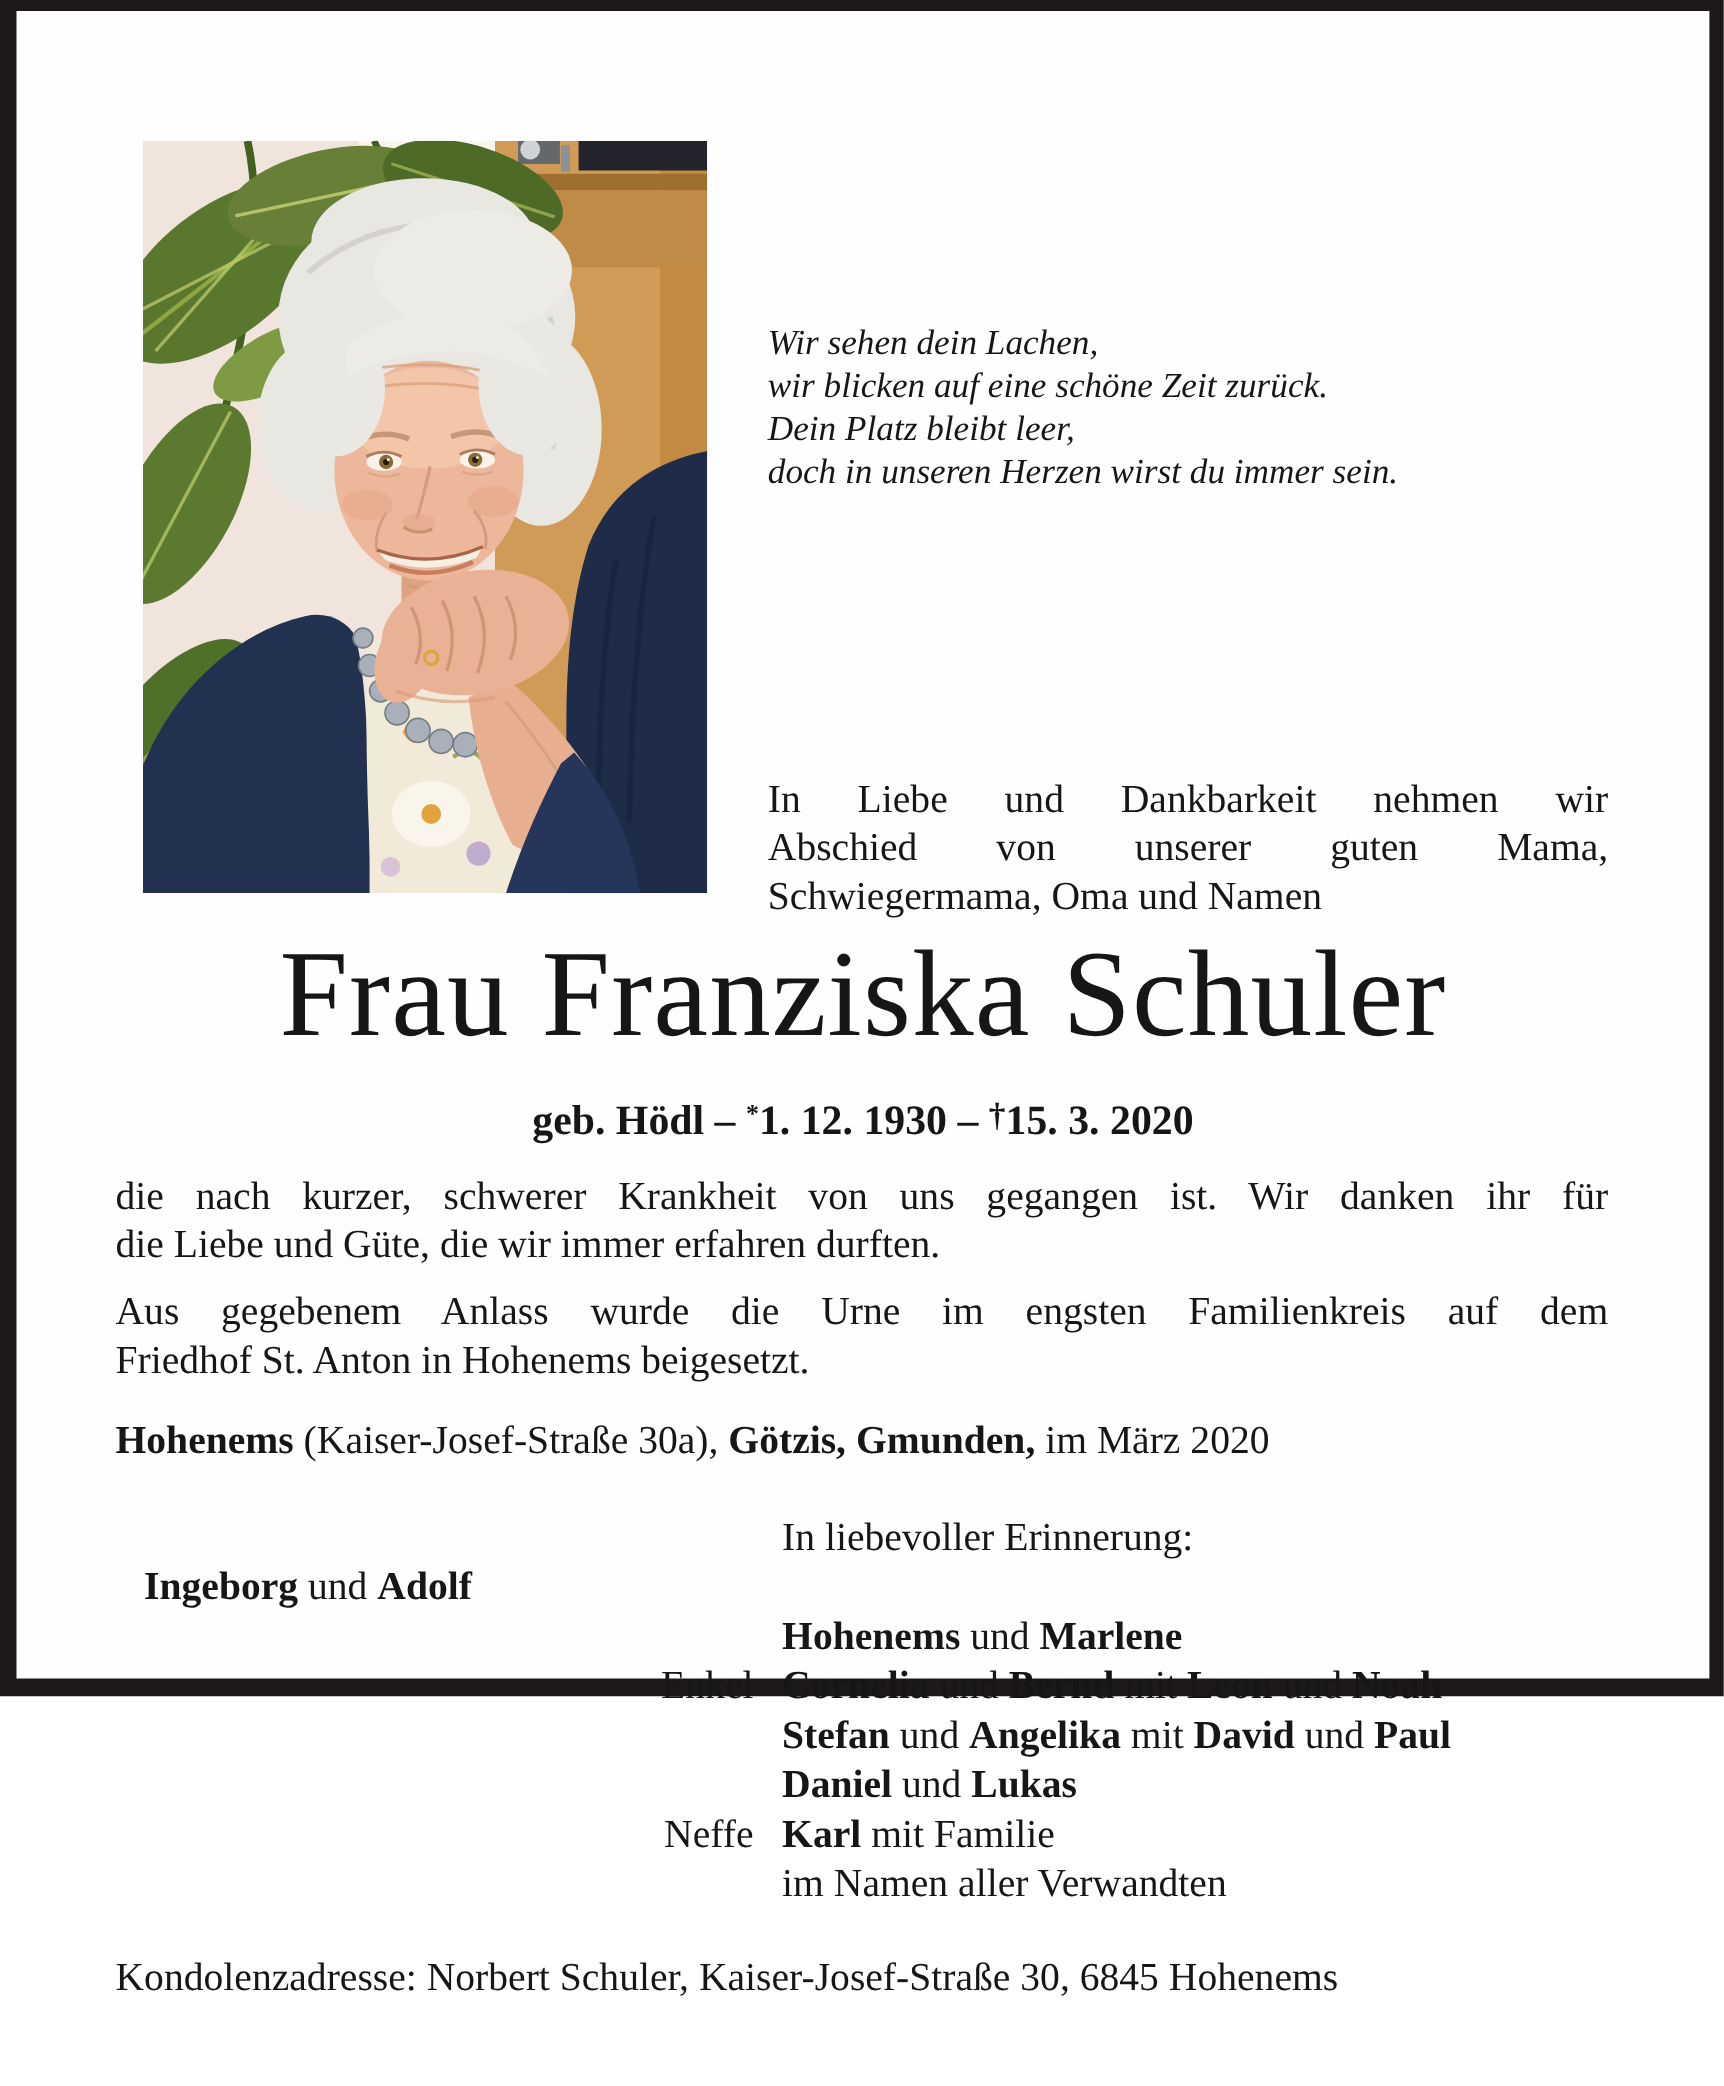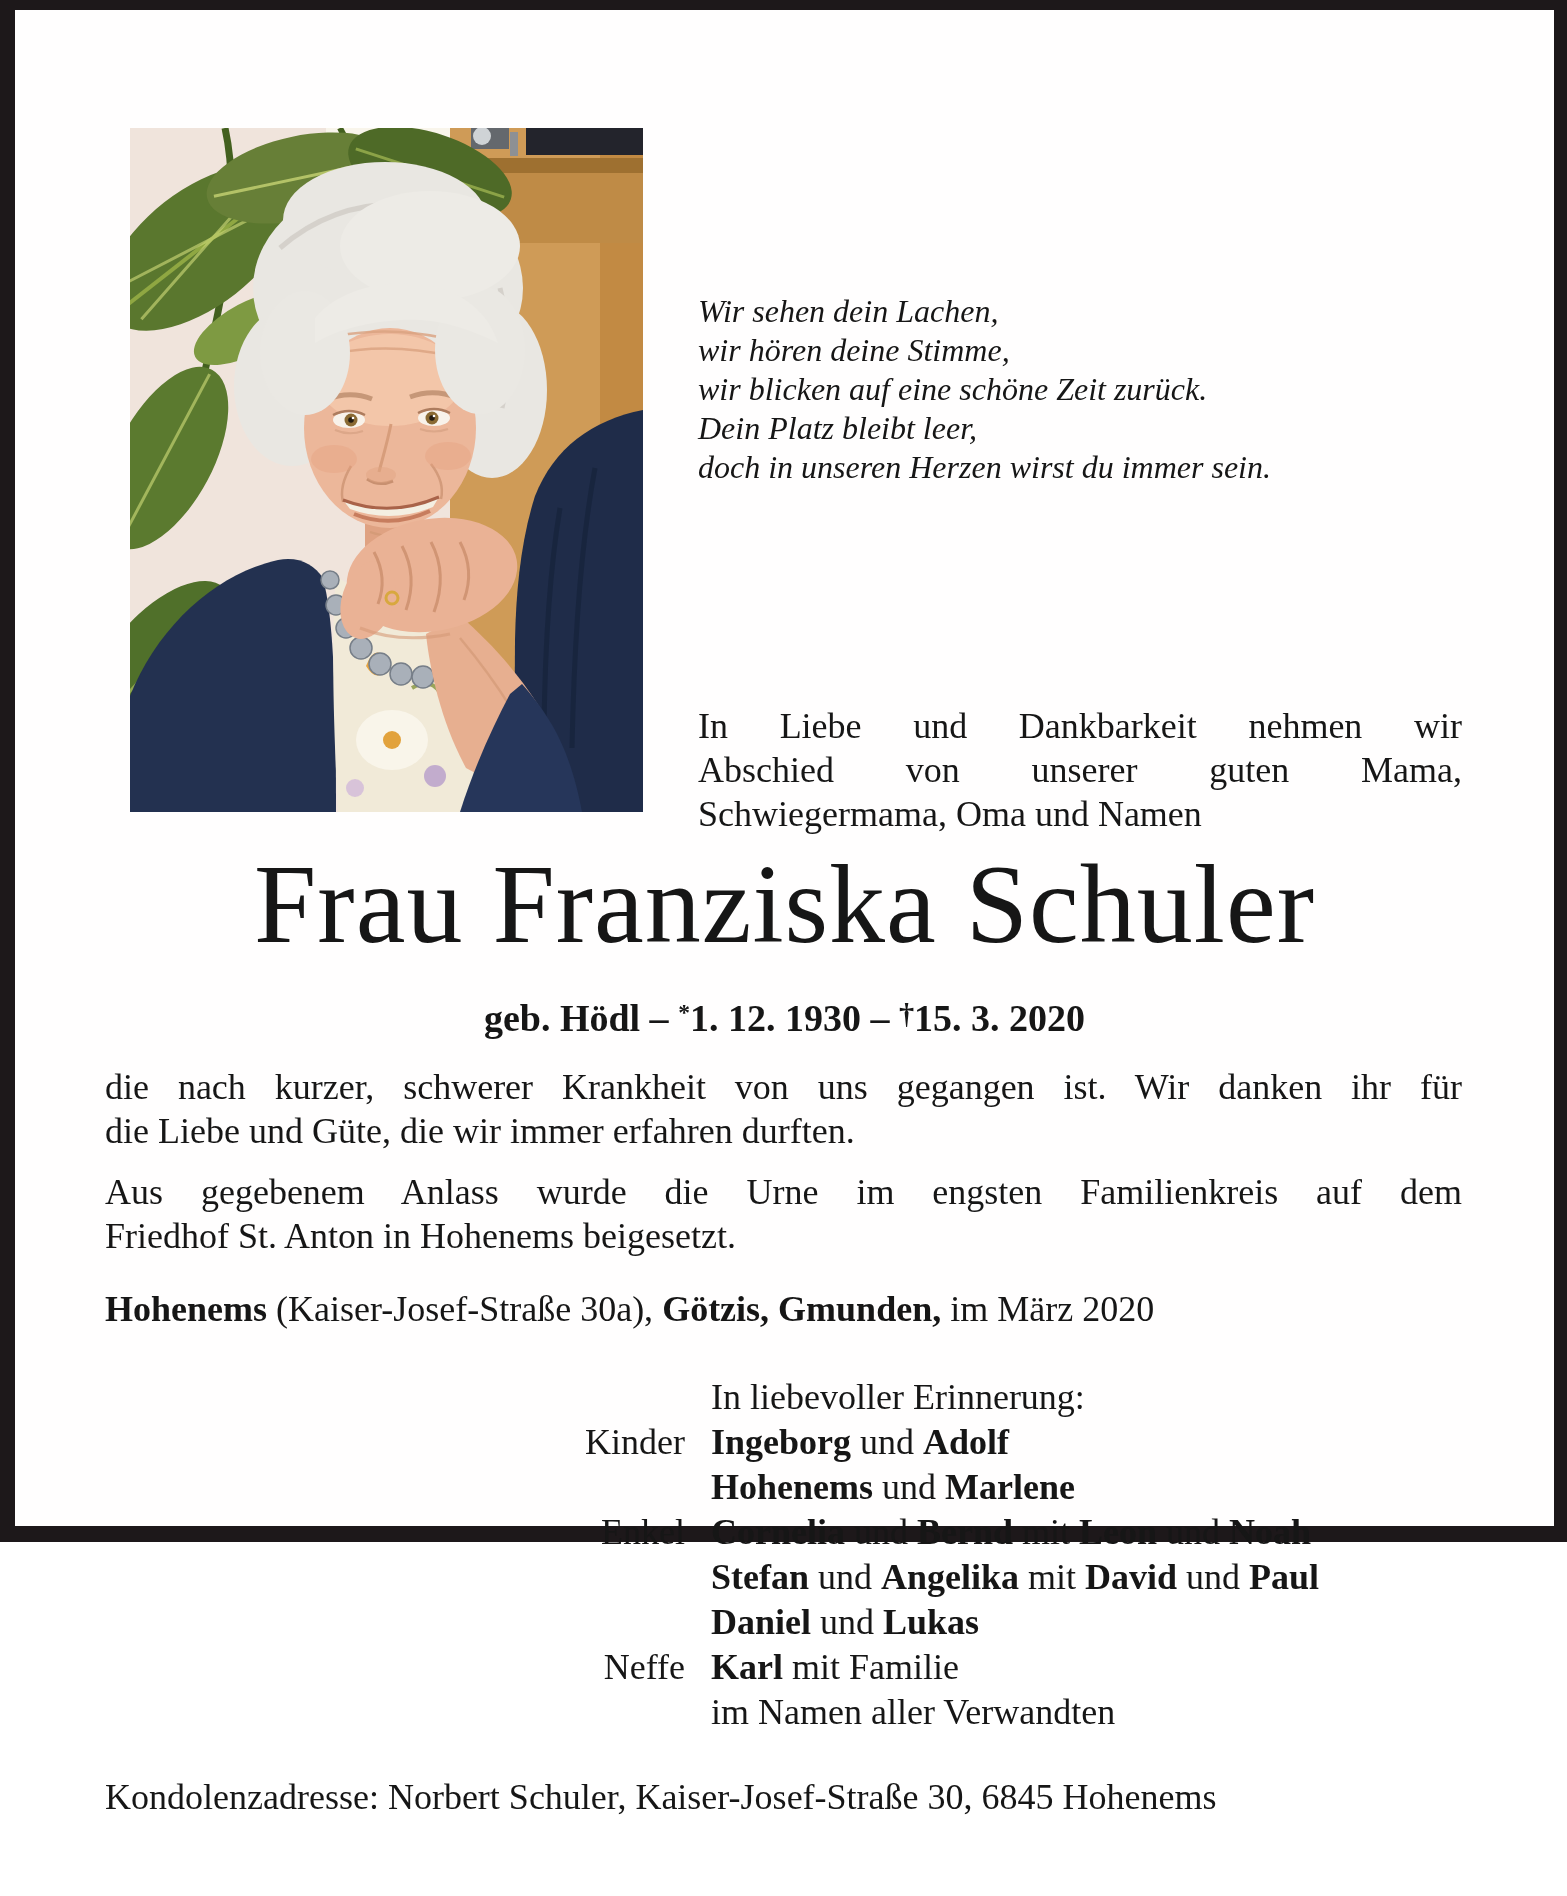--- a/index.html
+++ b/index.html
@@ -158,21 +158,20 @@
           <path d="M230,500 Q270,516 320,506" stroke="#d59a78" stroke-width="3" fill="none" opacity=".6"></path>
           <circle cx="262" cy="470" r="6" fill="none" stroke="#d8a83f" stroke-width="3"></circle>
         </g>
         <path d="M392,556 C420,588 440,620 452,684 L330,684 C344,640 362,600 380,566 Z" fill="#26365a"></path>
       </g>
     </svg>
   </div>
 
   <div class="poem">
     <div>Wir sehen dein Lachen,</div>
-    <div>wir hören deine Stimme,</div>
     <div>wir blicken auf eine schöne Zeit zurück.</div>
     <div>Dein Platz bleibt leer,</div>
     <div>doch in unseren Herzen wirst du immer sein.</div>
   </div>
 
   <div class="intro">
     <div class="jline">In Liebe und Dankbarkeit nehmen wir</div>
     <div class="jline">Abschied von unserer guten Mama,</div>
     <div>Schwiegermama, Oma und Namen</div>
   </div>
@@ -196,21 +195,20 @@
   </div>
 
   <div class="places"><span class="b">Hohenems</span><span> (Kaiser-Josef-Straße 30a), </span><span class="b">Götzis, Gmunden,</span><span> im März 2020</span></div>
 
   <div class="family">
     <div class="frow">
       <div class="flabel"></div>
       <div class="fnames">In liebevoller Erinnerung:</div>
     </div>
     <div class="frow">
-      <div class="flabel">Kinder</div>
       <div class="fnames"><span class="b">Ingeborg</span><span> und </span><span class="b">Adolf</span></div>
     </div>
     <div class="frow">
       <div class="flabel"></div>
       <div class="fnames"><span class="b">Hohenems</span><span> und </span><span class="b">Marlene</span></div>
     </div>
     <div class="frow">
       <div class="flabel">Enkel</div>
       <div class="fnames"><span class="b">Cornelia</span><span> und </span><span class="b">Bernd</span><span> mit </span><span class="b">Leon</span><span> und </span><span class="b">Noah</span></div>
     </div>

